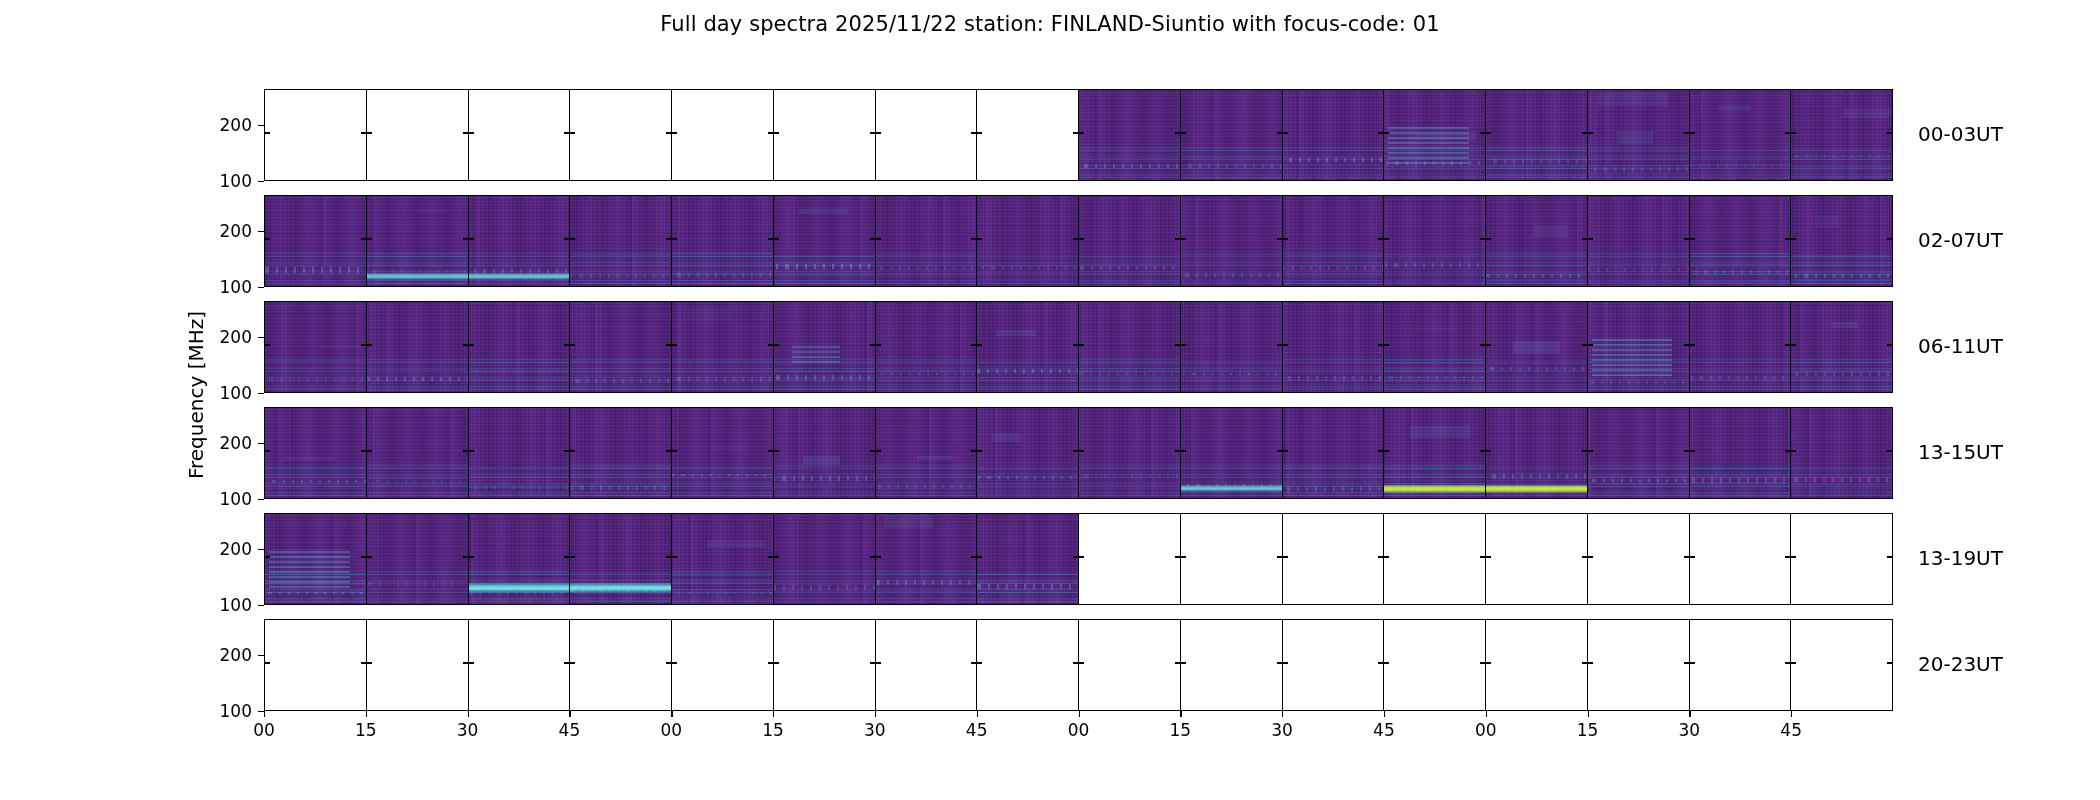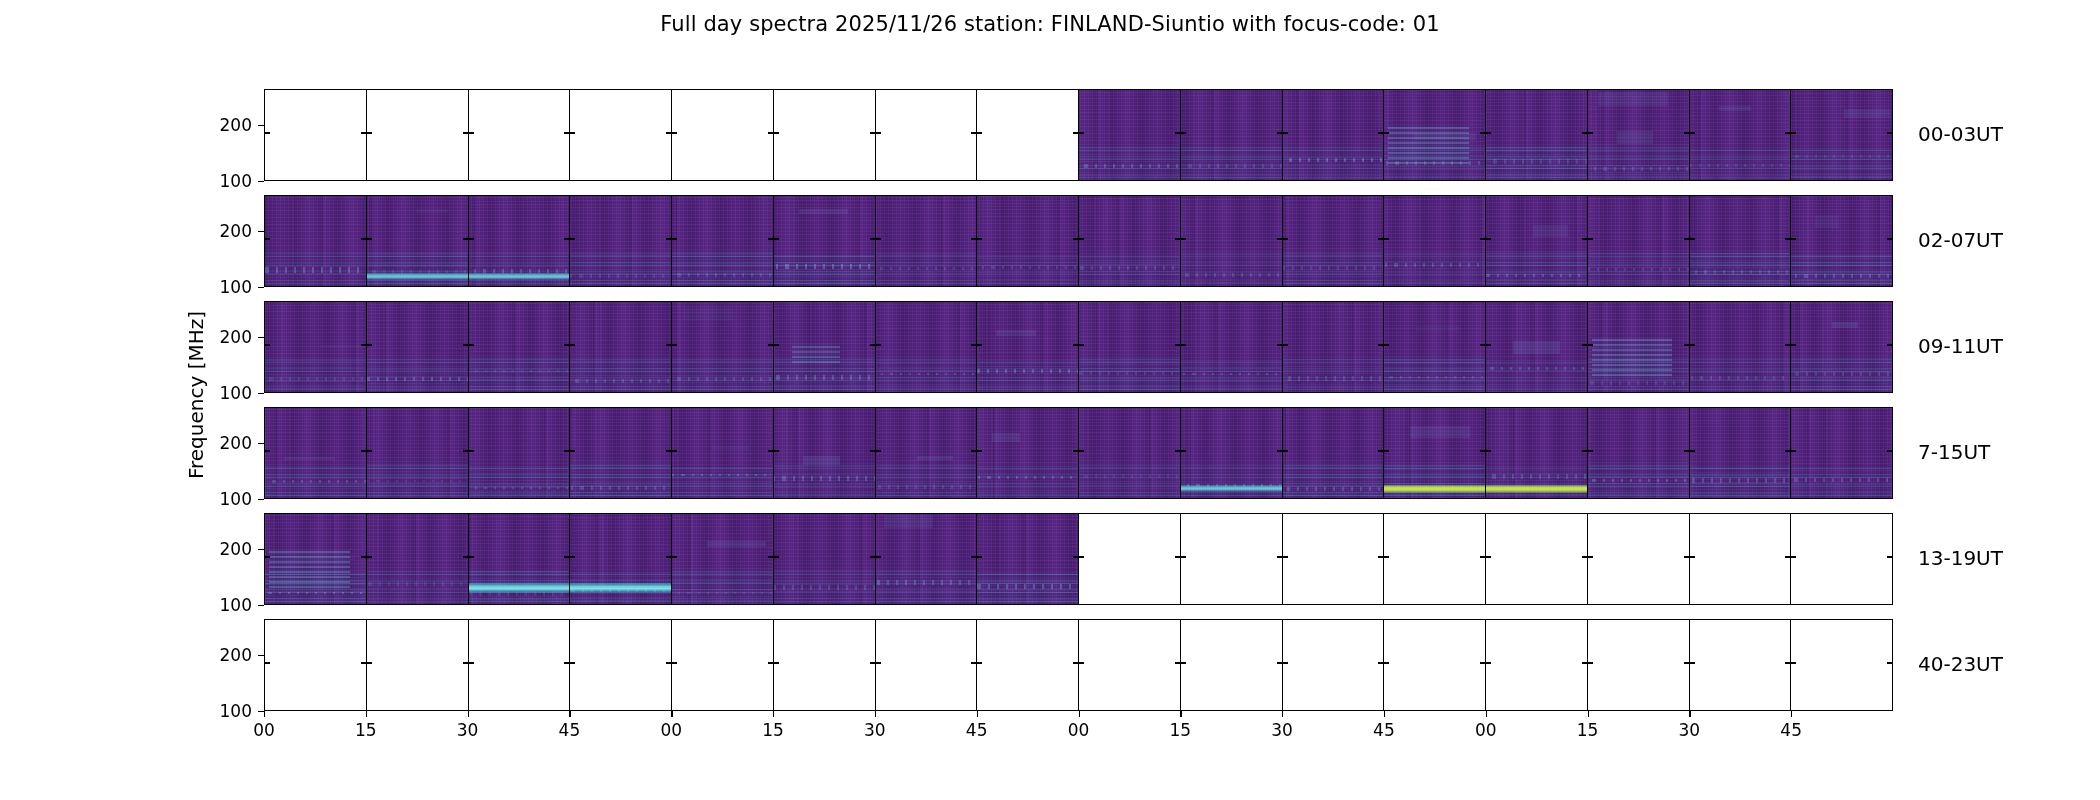--- a/index.html
+++ b/index.html
@@ -185,21 +185,21 @@
     font-size: 20px;
     color: #000;
     white-space: nowrap;
   }
 </style>
 </head>
 <body>
 
 <div id="figure">
 
-  <div id="fig-title">Full day spectra 2025/11/26 station: FINLAND-Siuntio with focus-code: 01</div>
+  <div id="fig-title">Full day spectra 2025/11/22 station: FINLAND-Siuntio with focus-code: 01</div>
 
   <div id="ylabel">Frequency [MHz]</div>
 
   <div id="plot-area"></div>
 
   <div id="rows-container">
       <div class="row" style="top: 89px; height: 92px;">
         <div class="cell blank">
           <div class="ytk" style="top: 47%;"></div>
           <div class="ytk r" style="top: 47%;"></div>
@@ -1071,19 +1071,19 @@
       <div class="xtick-mark" style="left: 1587.56px;"></div>
       <div class="xtick-label" style="left: 1587.56px;">15</div>
       <div class="xtick-mark" style="left: 1689.38px;"></div>
       <div class="xtick-label" style="left: 1689.38px;">30</div>
       <div class="xtick-mark" style="left: 1791.19px;"></div>
       <div class="xtick-label" style="left: 1791.19px;">45</div>
     </div>
   <div id="rowlabels-container">
       <div class="row-label" style="top: 122px;">00-03UT</div>
       <div class="row-label" style="top: 228px;">02-07UT</div>
-      <div class="row-label" style="top: 334px;">09-11UT</div>
-      <div class="row-label" style="top: 440px;">7-15UT</div>
+      <div class="row-label" style="top: 334px;">06-11UT</div>
+      <div class="row-label" style="top: 440px;">13-15UT</div>
       <div class="row-label" style="top: 546px;">13-19UT</div>
-      <div class="row-label" style="top: 652px;">40-23UT</div>
+      <div class="row-label" style="top: 652px;">20-23UT</div>
     </div>
 
 </div>
 
 </body></html>

